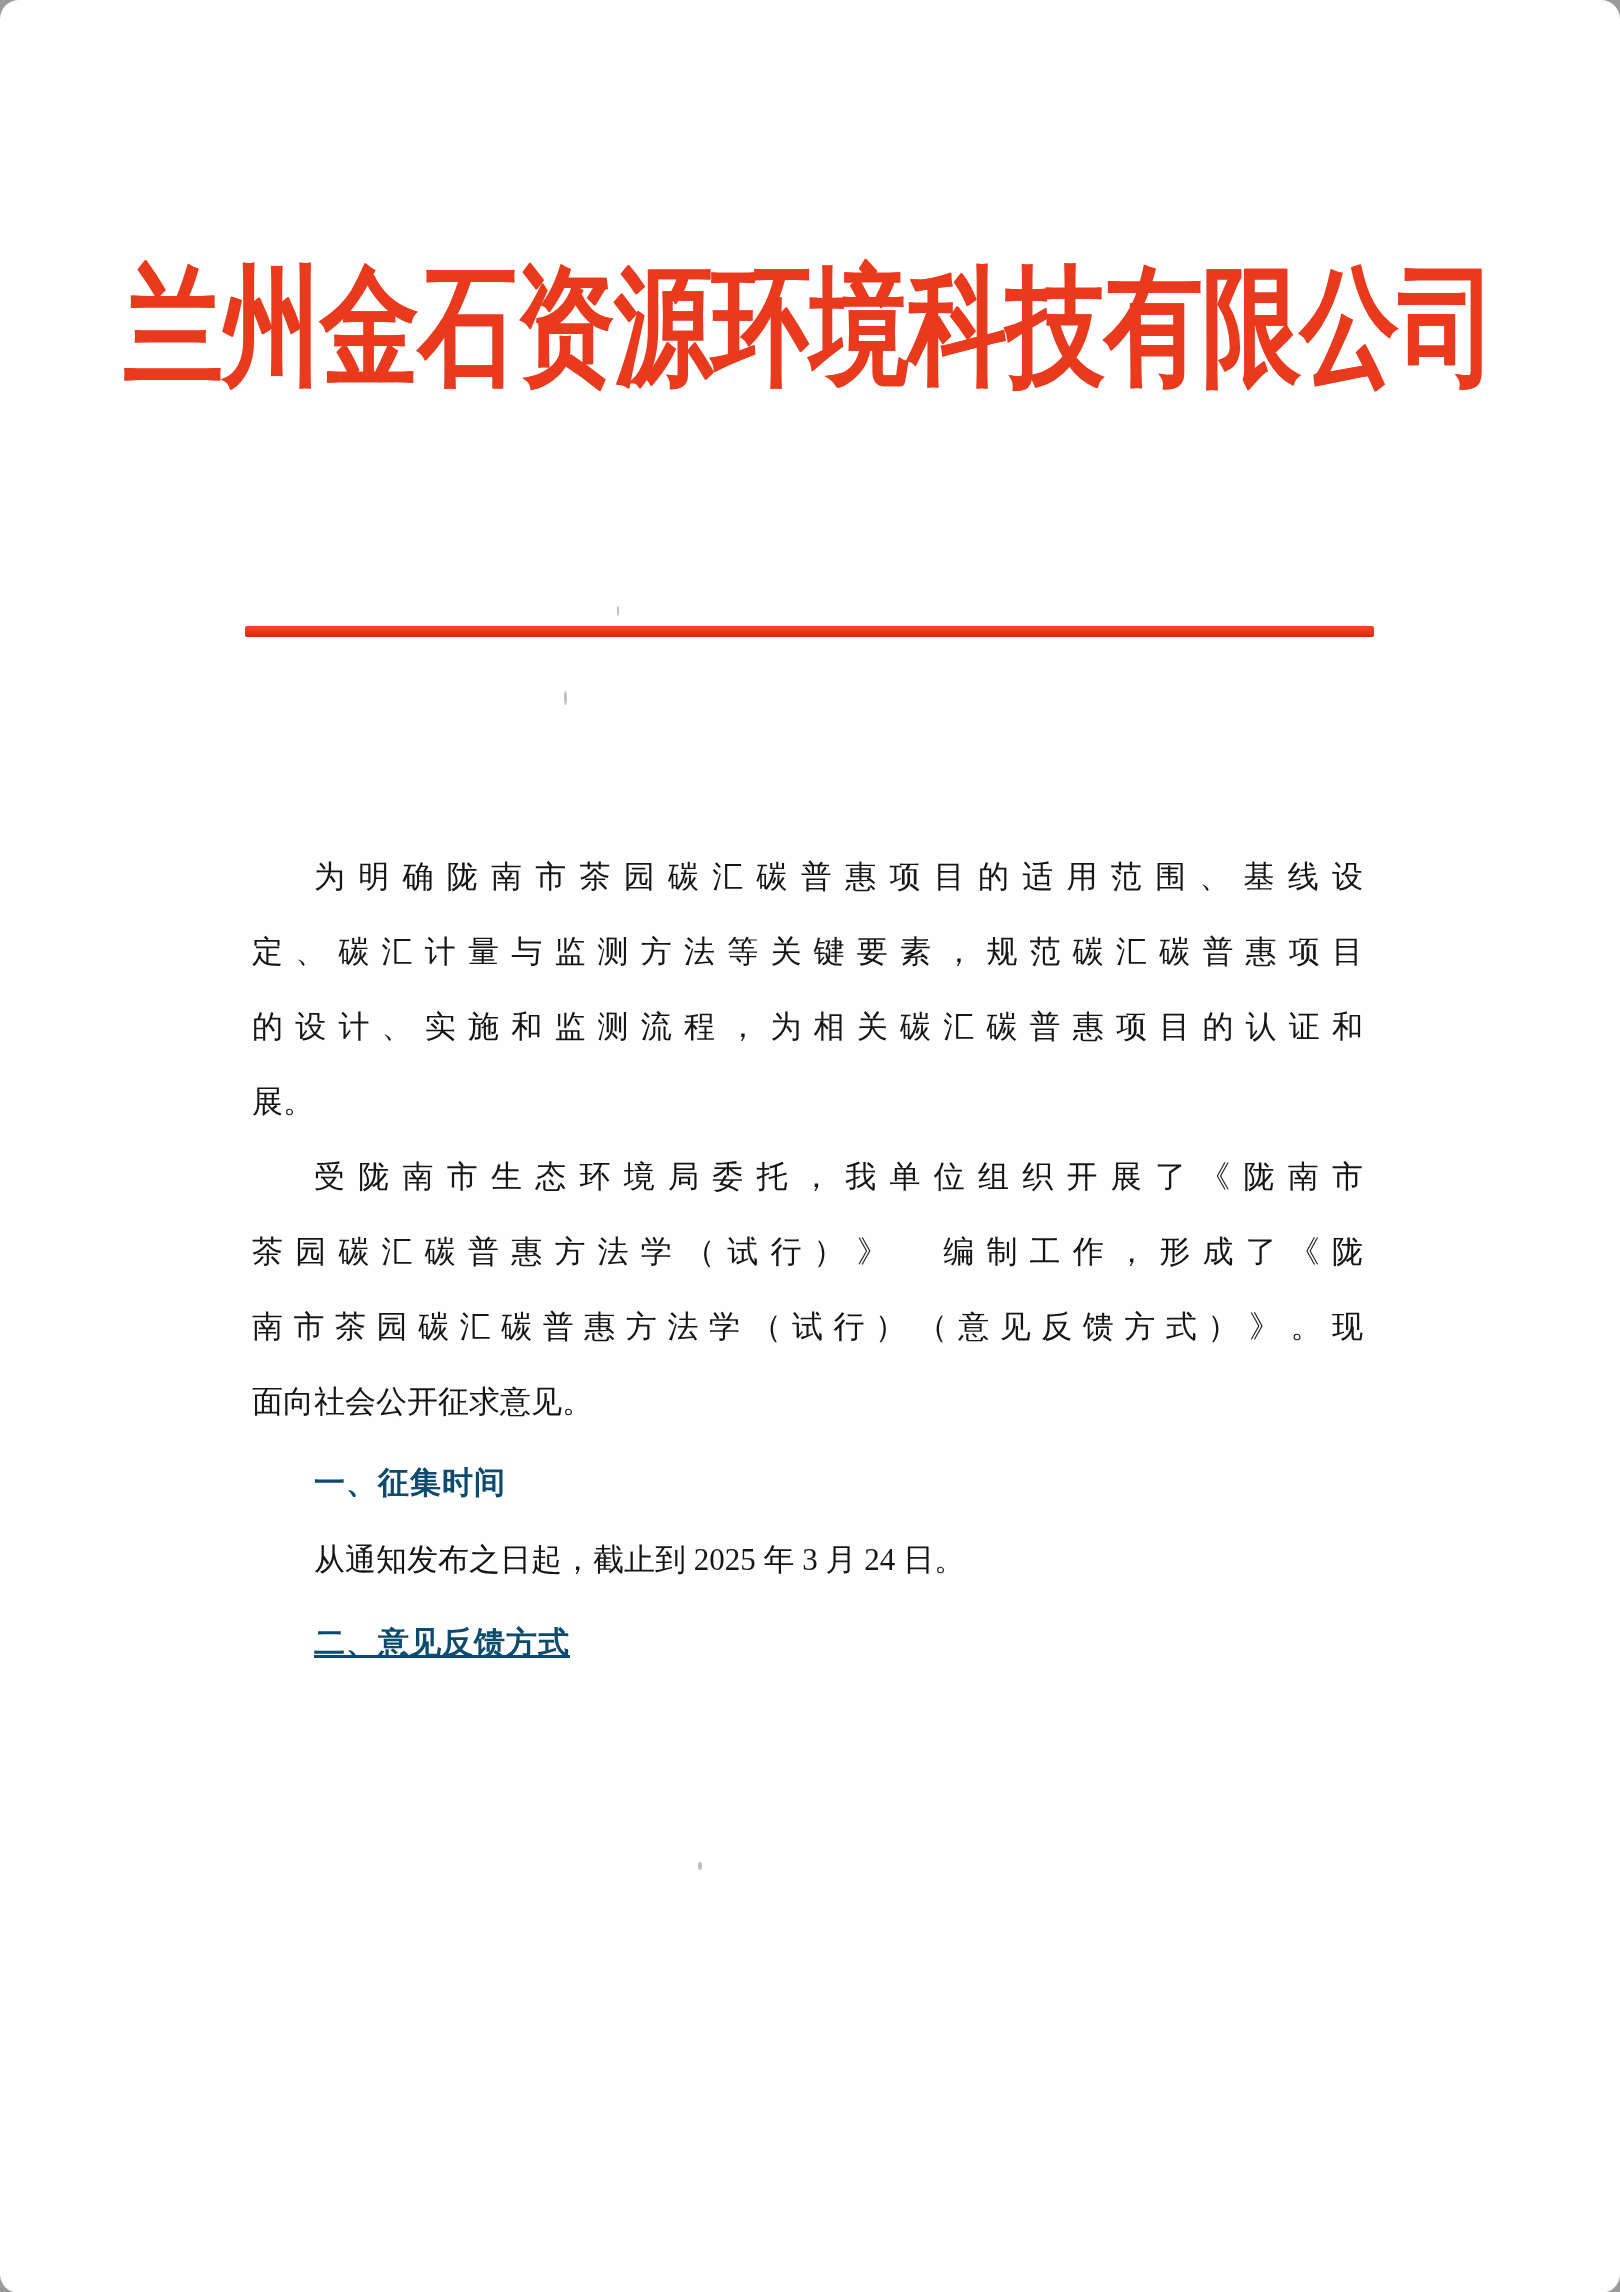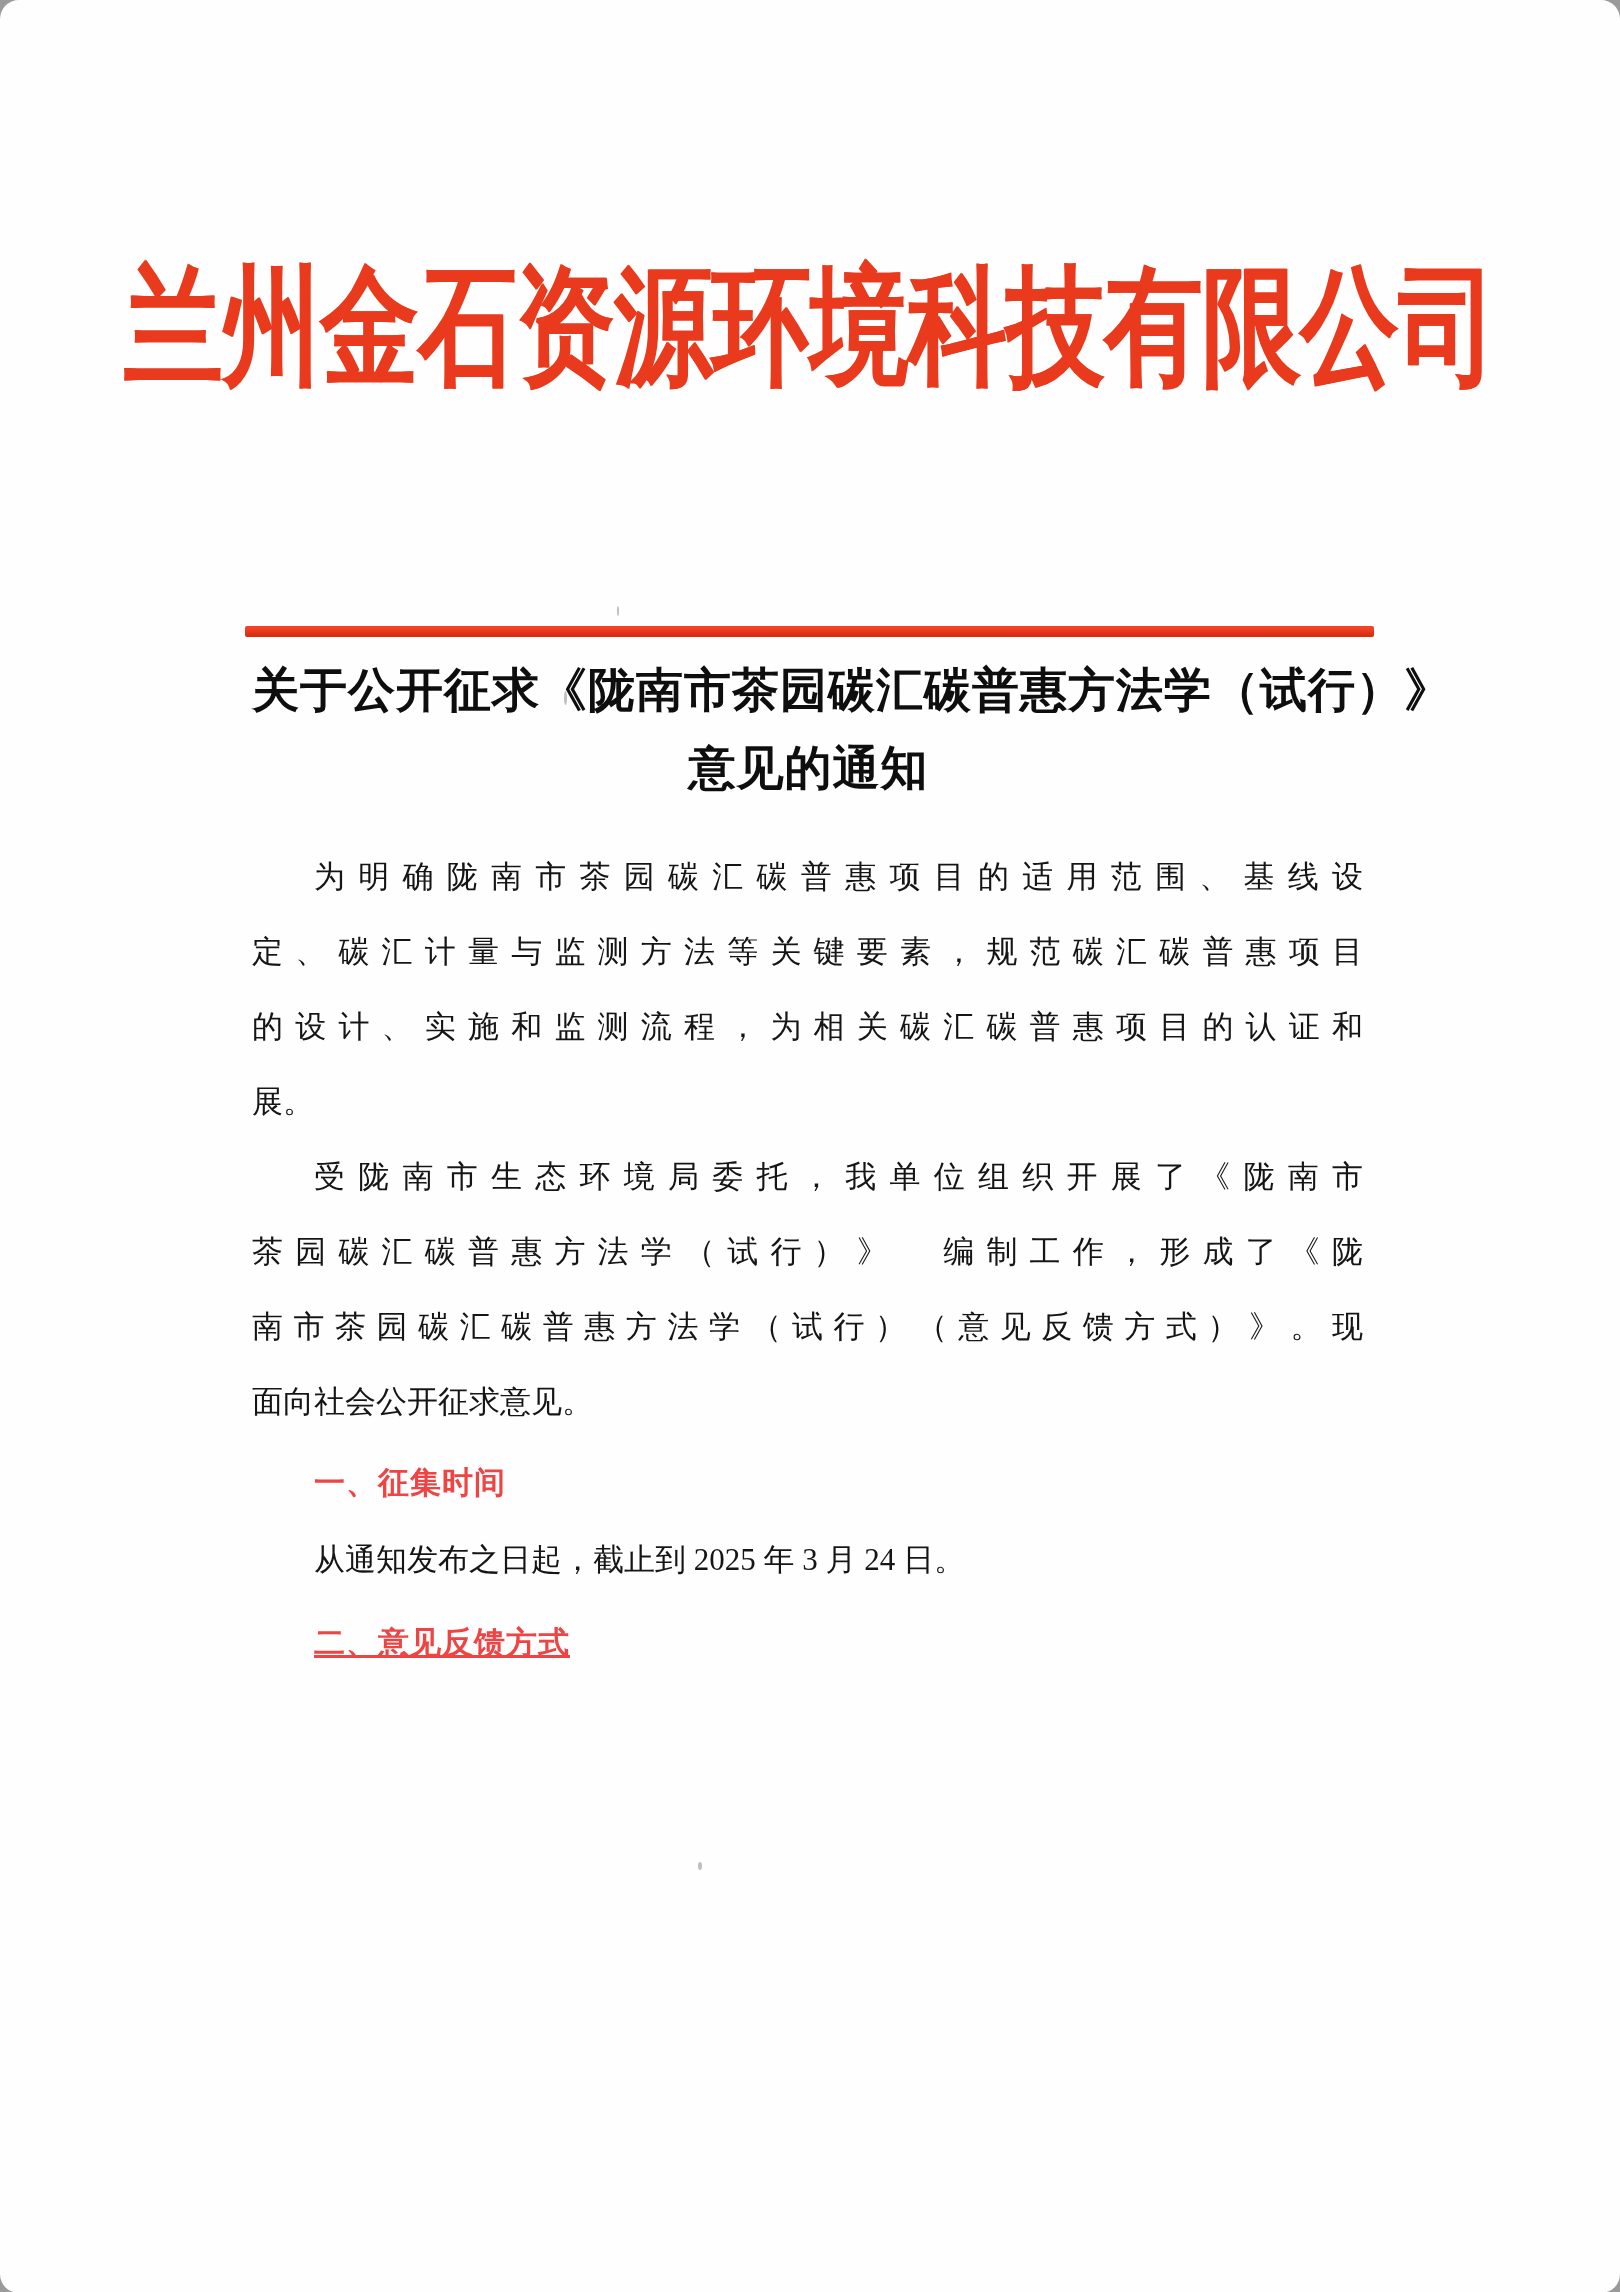--- a/index.html
+++ b/index.html
@@ -84,21 +84,21 @@
   .indent { text-indent: 2em; }
   .fill {
     text-align: justify;
     text-align-last: justify;
     text-justify: inter-character;
   }
   .heading {
     font-family: "Liberation Sans", "DejaVu Sans", sans-serif;
     font-weight: 700;
     letter-spacing: 1px;
-    color: #ef4444;
+    color: #0c4a6e;
   }
   .heading-1 { margin-top: 5.9px; margin-bottom: 2px; }
   .heading-2 { margin-top: 7.8px; margin-bottom: 5.9px; text-decoration: underline; }
 
   
   .speck {
     position: absolute;
     background: #8b8b8b;
     border-radius: 50%;
     opacity: 0.55;
@@ -108,24 +108,20 @@
 <body>
 
 <div class="page">
 
   <div class="letterhead">
     <span class="company">兰州金石资源环境科技有限公司</span>
   </div>
 
   <div class="red-rule"></div>
 
-  <div class="doc-title">
-    <div>关于公开征求《陇南市茶园碳汇碳普惠方法学（试行）》</div>
-    <div>意见的通知</div>
-  </div>
 
   <div class="doc-body">
 
     <div>
       <div class="line indent fill">为明确陇南市茶园碳汇碳普惠项目的适用范围、基线设</div>
       <div class="line fill">定、碳汇计量与监测方法等关键要素，规范碳汇碳普惠项目</div>
       <div class="line fill">的设计、实施和监测流程，为相关碳汇碳普惠项目的认证和</div>
       <div class="line">展。</div>
     </div>
 

